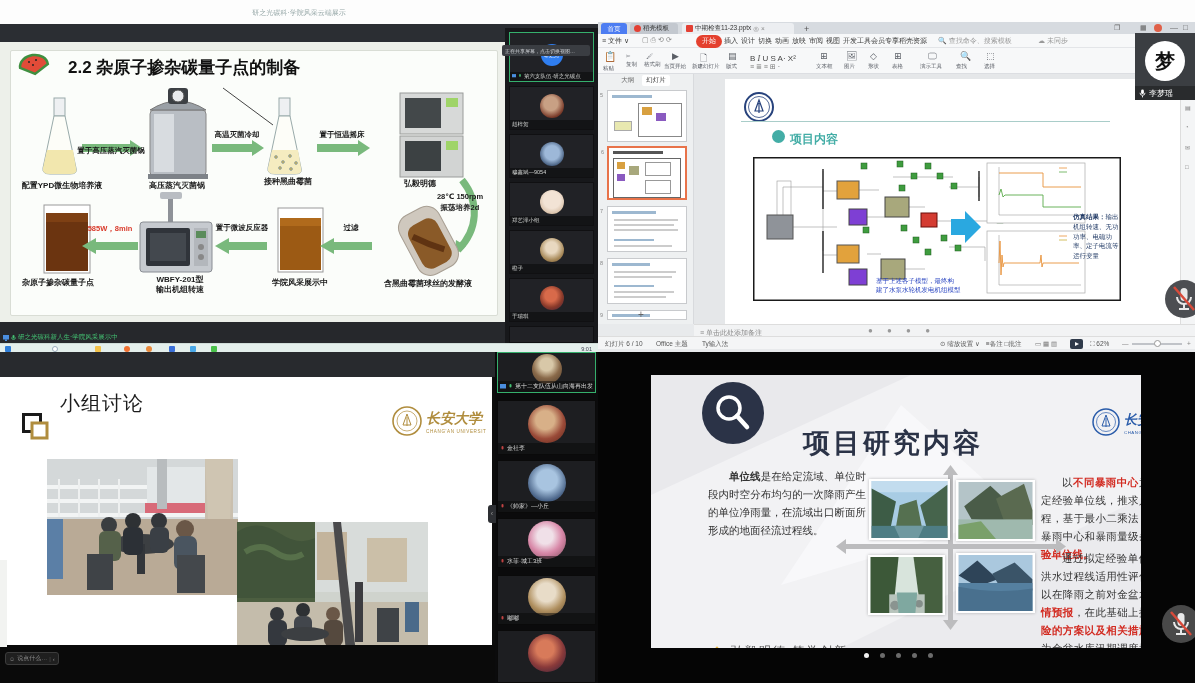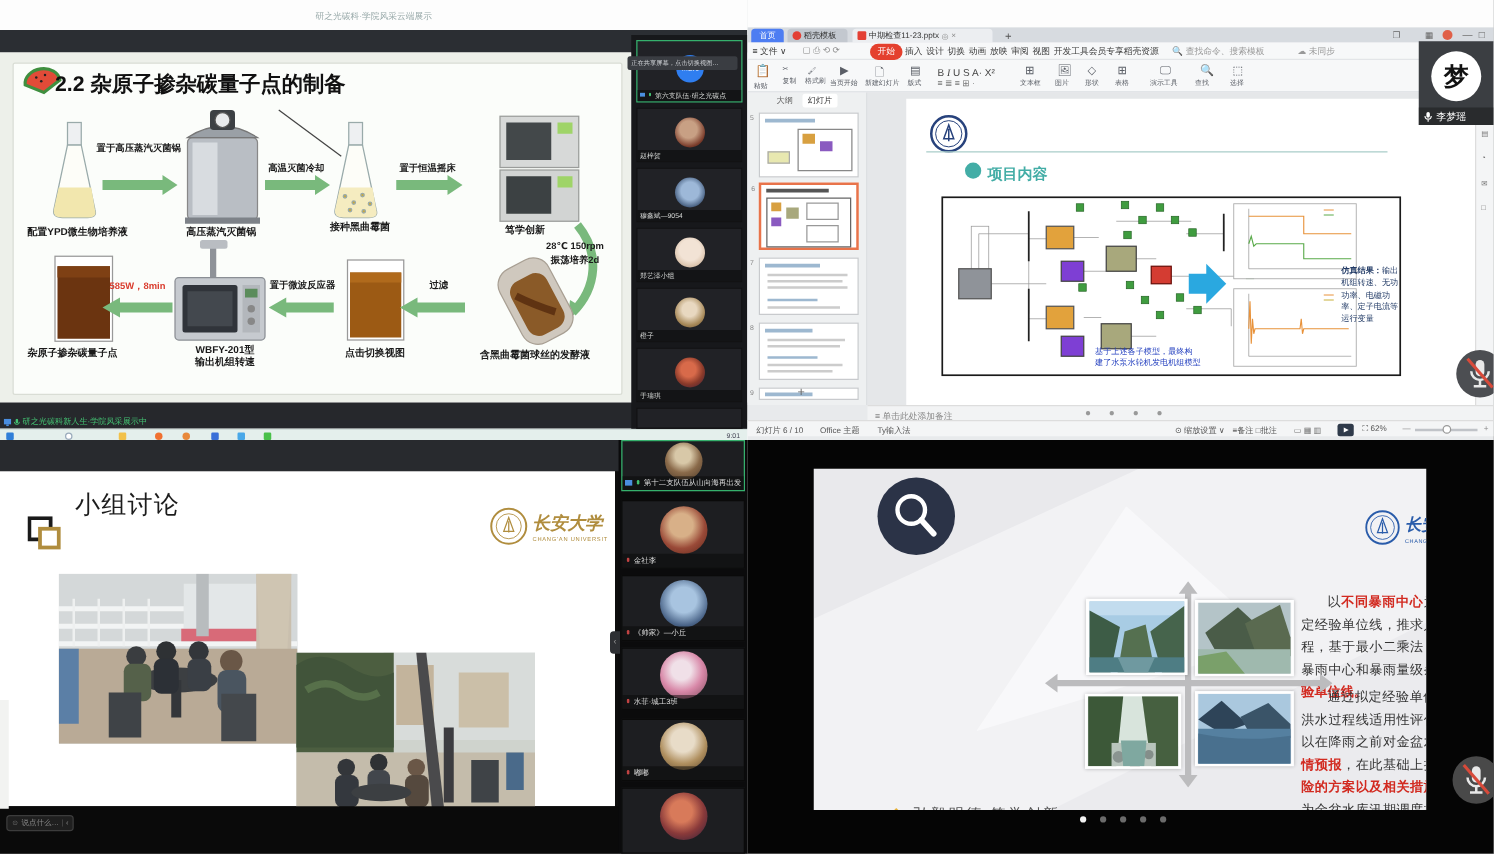--- a/index.html
+++ b/index.html
@@ -203,38 +203,38 @@
         <rect x="36" y="163" width="42" height="9" fill="#7e4014"></rect>
       </g>
 
       <g fill="#79b97c">
         <path d="M362 192 h-38 v-4 l-14 8 14 8 v-4 h38 Z"></path>
         <path d="M257 192 h-38 v-4 l-14 8 14 8 v-4 h38 Z"></path>
         <path d="M128 192 h-42 v-4 l-14 8 14 8 v-4 h42 Z"></path>
       </g>
     </svg>
 
-    <span class="abs" style="left:44px;top:14px;font-size:17px;font-weight:bold;color:#111;">2.2 杂原子掺杂碳量子点的制备</span>
-
-    <span class="fc-arrowlabel" style="left:111px;top:72px;">置于高压蒸汽灭菌锅</span>
+    <span class="abs" style="left:68px;top:14px;font-size:17px;font-weight:bold;color:#111;">2.2 杂原子掺杂碳量子点的制备</span>
+
+    <span class="fc-arrowlabel" style="left:111px;top:104px;">置于高压蒸汽灭菌锅</span>
     <span class="fc-arrowlabel" style="left:237px;top:88px;">高温灭菌冷却</span>
     <span class="fc-arrowlabel" style="left:342px;top:88px;">置于恒温摇床</span>
     <span class="fc-label" style="left:62px;top:138px;">配置YPD微生物培养液</span>
     <span class="fc-label" style="left:177px;top:138px;">高压蒸汽灭菌锅</span>
     <span class="fc-label" style="left:288px;top:134px;">接种黑曲霉菌</span>
-    <span class="fc-label" style="left:420px;top:136px;">笃学创新</span>
+    <span class="fc-label" style="left:420px;top:136px;">弘毅明德</span>
     <span class="fc-arrowlabel" style="left:460px;top:150px;">28℃ 150rpm</span>
     <span class="fc-arrowlabel" style="left:460px;top:161px;">振荡培养2d</span>
     <span class="fc-arrowlabel fc-red" style="left:110px;top:182px;">585W，8min</span>
     <span class="fc-arrowlabel" style="left:242px;top:181px;">置于微波反应器</span>
     <span class="fc-arrowlabel" style="left:351px;top:181px;">过滤</span>
     <span class="fc-label" style="left:58px;top:235px;">杂原子掺杂碳量子点</span>
     <span class="fc-label" style="left:180px;top:232px;">WBFY-201型</span>
     <span class="fc-label" style="left:180px;top:242px;">输出机组转速</span>
-    <span class="fc-label" style="left:300px;top:235px;">点击切换视图</span>
+    <span class="fc-label" style="left:300px;top:235px;">学院风采展示中</span>
     <span class="fc-label" style="left:428px;top:236px;">含黑曲霉菌球丝的发酵液</span>
   </div>
   <div class="tl-bottombar abs">
     <div class="tl-banner">
       <svg width="6" height="6">
             <rect x="0" y="0" width="6" height="4.5" fill="#4a8ee0"></rect>
             <rect x="2" y="4.5" width="2" height="1.5" fill="#4a8ee0"></rect>
           </svg>
       <svg width="5" height="6">
             <rect x="1.5" y="0" width="2" height="3.5" rx="1" fill="#43c172"></rect>
@@ -687,28 +687,30 @@
   <div class="br-slide abs">
     <div class="facet1"></div>
     <div class="facet2"></div>
     <div class="facet3"></div>
     <div class="br-circle">
       <svg width="62" height="62" viewBox="0 0 62 62">
         <circle cx="27" cy="26" r="11" fill="none" stroke="#fff" stroke-width="3.5"></circle>
         <line x1="35" y1="34" x2="45" y2="45" stroke="#fff" stroke-width="4.5" stroke-linecap="round"></line>
       </svg>
     </div>
+    <span class="br-title">项目研究内容</span>
     <svg class="abs" style="left:440px;top:30px;" width="100" height="36" viewBox="0 0 100 36">
       <circle cx="15" cy="17" r="13" fill="none" stroke="#2a5caa" stroke-width="1.5"></circle>
       <circle cx="15" cy="17" r="9.5" fill="none" stroke="#2a5caa" stroke-width="0.7"></circle>
       <path d="M15 10 L11 21 h8 Z M15 13 v9" stroke="#2a5caa" stroke-width="1" fill="none"></path>
       <text x="33" y="19" font-size="13" fill="#2a5caa" font-weight="bold" font-style="italic">长安大学</text>
       <text x="33" y="29" font-size="4.4" fill="#2a5caa" letter-spacing="0.5">CHANG'AN UNIVERSITY</text>
     </svg>
 
+    <div class="br-para" style="left:57px;top:92px;width:158px;"><span class="bold">单位线</span><span>是在给定流域、单位时段内时空分布均匀的一次降雨产生的单位净雨量，在流域出口断面所形成的地面径流过程线。</span></div>
     <div class="br-para" style="left:390px;top:98px;width:152px;"><span>以</span><span class="red">不同暴雨中心</span><span>为参数，假定经验单位线，推求入库洪水过程，基于最小二乘法，获取不同暴雨中心和暴雨量级条件下的</span><span class="red">经验单位线。</span></div>
     <div class="br-para" style="left:390px;top:174px;width:152px;"><span>通过拟定经验单位线与实际洪水过程线适用性评估结果，可以在降雨之前对金盆水库进行</span><span class="red">水情预报</span><span>，在此基础上提出合理</span><span class="red">避险的方案以及相关措施</span><span>，进一步为金盆水库汛期调度提供</span><span class="red">技术支撑</span></div>
 
     <svg class="abs" style="left:185px;top:90px;" width="230" height="165" viewBox="0 0 230 165">
       <g fill="#bcbcbe">
         <rect x="112" y="8" width="5" height="148"></rect>
         <rect x="8" y="79" width="214" height="5"></rect>
         <polygon points="114.5,0 107,10 122,10"></polygon>
         <polygon points="114.5,165 107,155 122,155"></polygon>
         <polygon points="0,81.5 10,74 10,89"></polygon>

